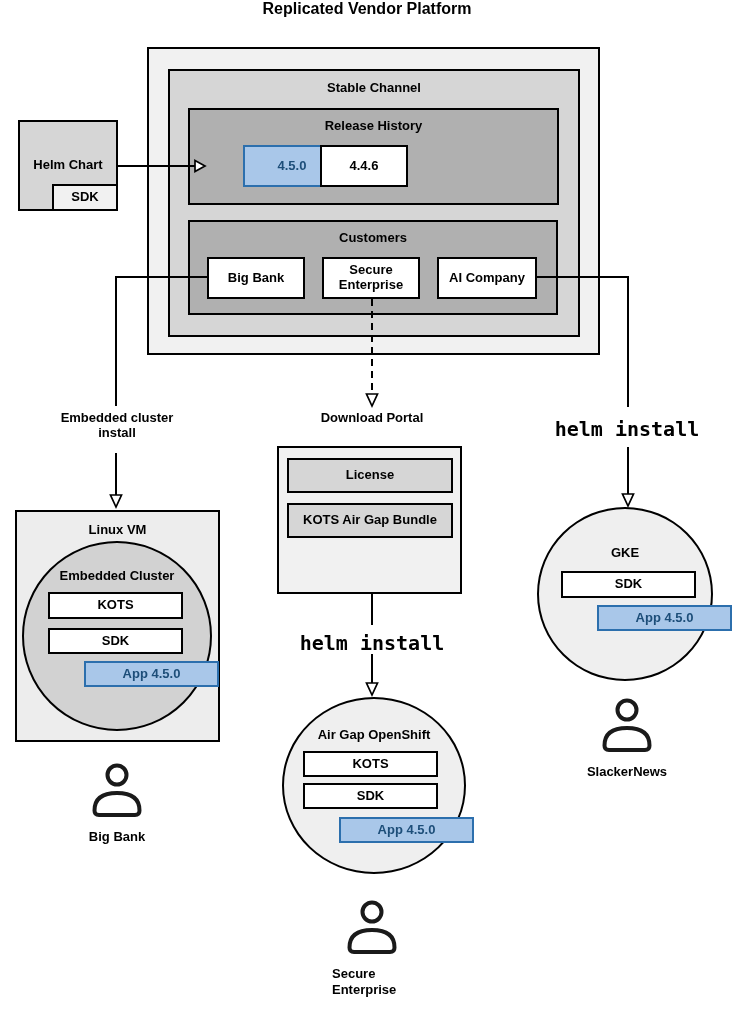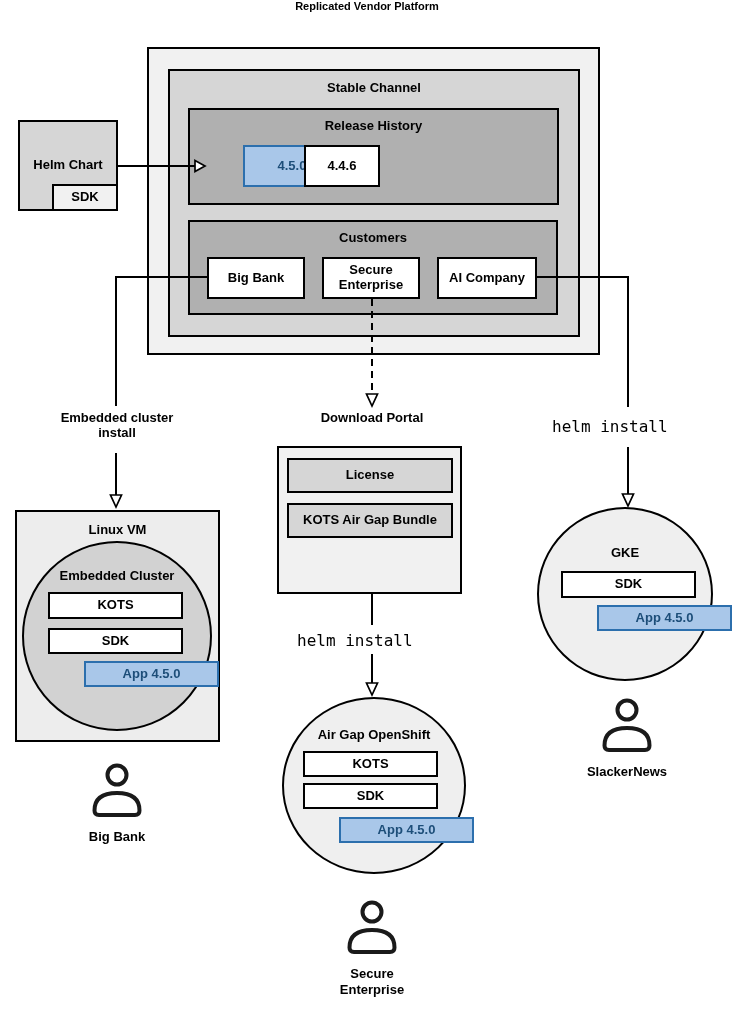--- a/index.html
+++ b/index.html
@@ -17,41 +17,41 @@
   }
   .cell.gray{background:#d6d6d6;}
   .cell.lightgray{background:#f1f1f1;}
   .cell.blue{
     background:var(--highlight-fill,#a9c7e9);
     border-color:var(--highlight-border,#2c6fad);
     color:var(--highlight-text,#1d4e79);
     margin-left:36px;
   }
   .circle{border:2px solid #000;border-radius:50%;}
-  .mono{font-family:"DejaVu Sans Mono",monospace;font-weight:normal;font-size:16px;}
+  .mono{font-family:"DejaVu Sans Mono",monospace;font-weight:bold;font-size:20px;text-align:center;}
   .person{display:flex;flex-direction:column;align-items:center;}
-  .person-label{font-weight:bold;font-size:13px;text-align:center;line-height:1.2;margin-top:11px;}
+  .person-label{font-weight:bold;font-size:13px;line-height:1.2;margin-top:11px;}
   svg#connectors{position:absolute;left:0;top:0;z-index:5;pointer-events:none;}
 </style>
 </head>
 <body>
 
 <div id="canvas">
 
-  <div class="abs lbl" style="left:0;top:19;width:734px;font-size:11px">Replicated Vendor Platform</div>
+  <div class="abs lbl" style="left:0;top:19;width:734px;font-size:16px">Replicated Vendor Platform</div>
 
   <div class="abs box" style="left:147px;top:47px;width:453px;height:308px;background:#f1f1f1"></div>
 
   <div class="abs box" style="left:168px;top:69px;width:412px;height:268px;background:#d6d6d6"></div>
   <div class="abs lbl" style="left:168px;top:80px;width:412px">Stable Channel</div>
 
   <div class="abs box" style="left:188px;top:108px;width:371px;height:97px;background:#b0b0b0"></div>
   <div class="abs lbl" style="left:188px;top:118px;width:371px">Release History</div>
   <div class="abs cell blue" style="left:207px;top:145px;width:98px;height:42px">4.5.0</div>
-  <div class="abs cell" style="left:304px;top:145px;width:76px;height:42px">4.4.6</div>
+  <div class="abs cell" style="left:320px;top:145px;width:88px;height:42px">4.4.6</div>
 
   <div class="abs box" style="left:188px;top:220px;width:370px;height:95px;background:#b0b0b0"></div>
   <div class="abs lbl" style="left:188px;top:230px;width:370px">Customers</div>
   <div class="abs cell" style="left:207px;top:257px;width:98px;height:42px">Big Bank</div>
   <div class="abs cell" style="left:322px;top:257px;width:98px;height:42px;padding:0 10px">Secure Enterprise</div>
   <div class="abs cell" style="left:437px;top:257px;width:100px;height:42px">AI Company</div>
 
   <div class="abs cell gray" style="left:18px;top:120px;width:100px;height:91px">Helm Chart</div>
   <div class="abs cell lightgray" style="left:52px;top:184px;width:66px;height:27px">SDK</div>
 

